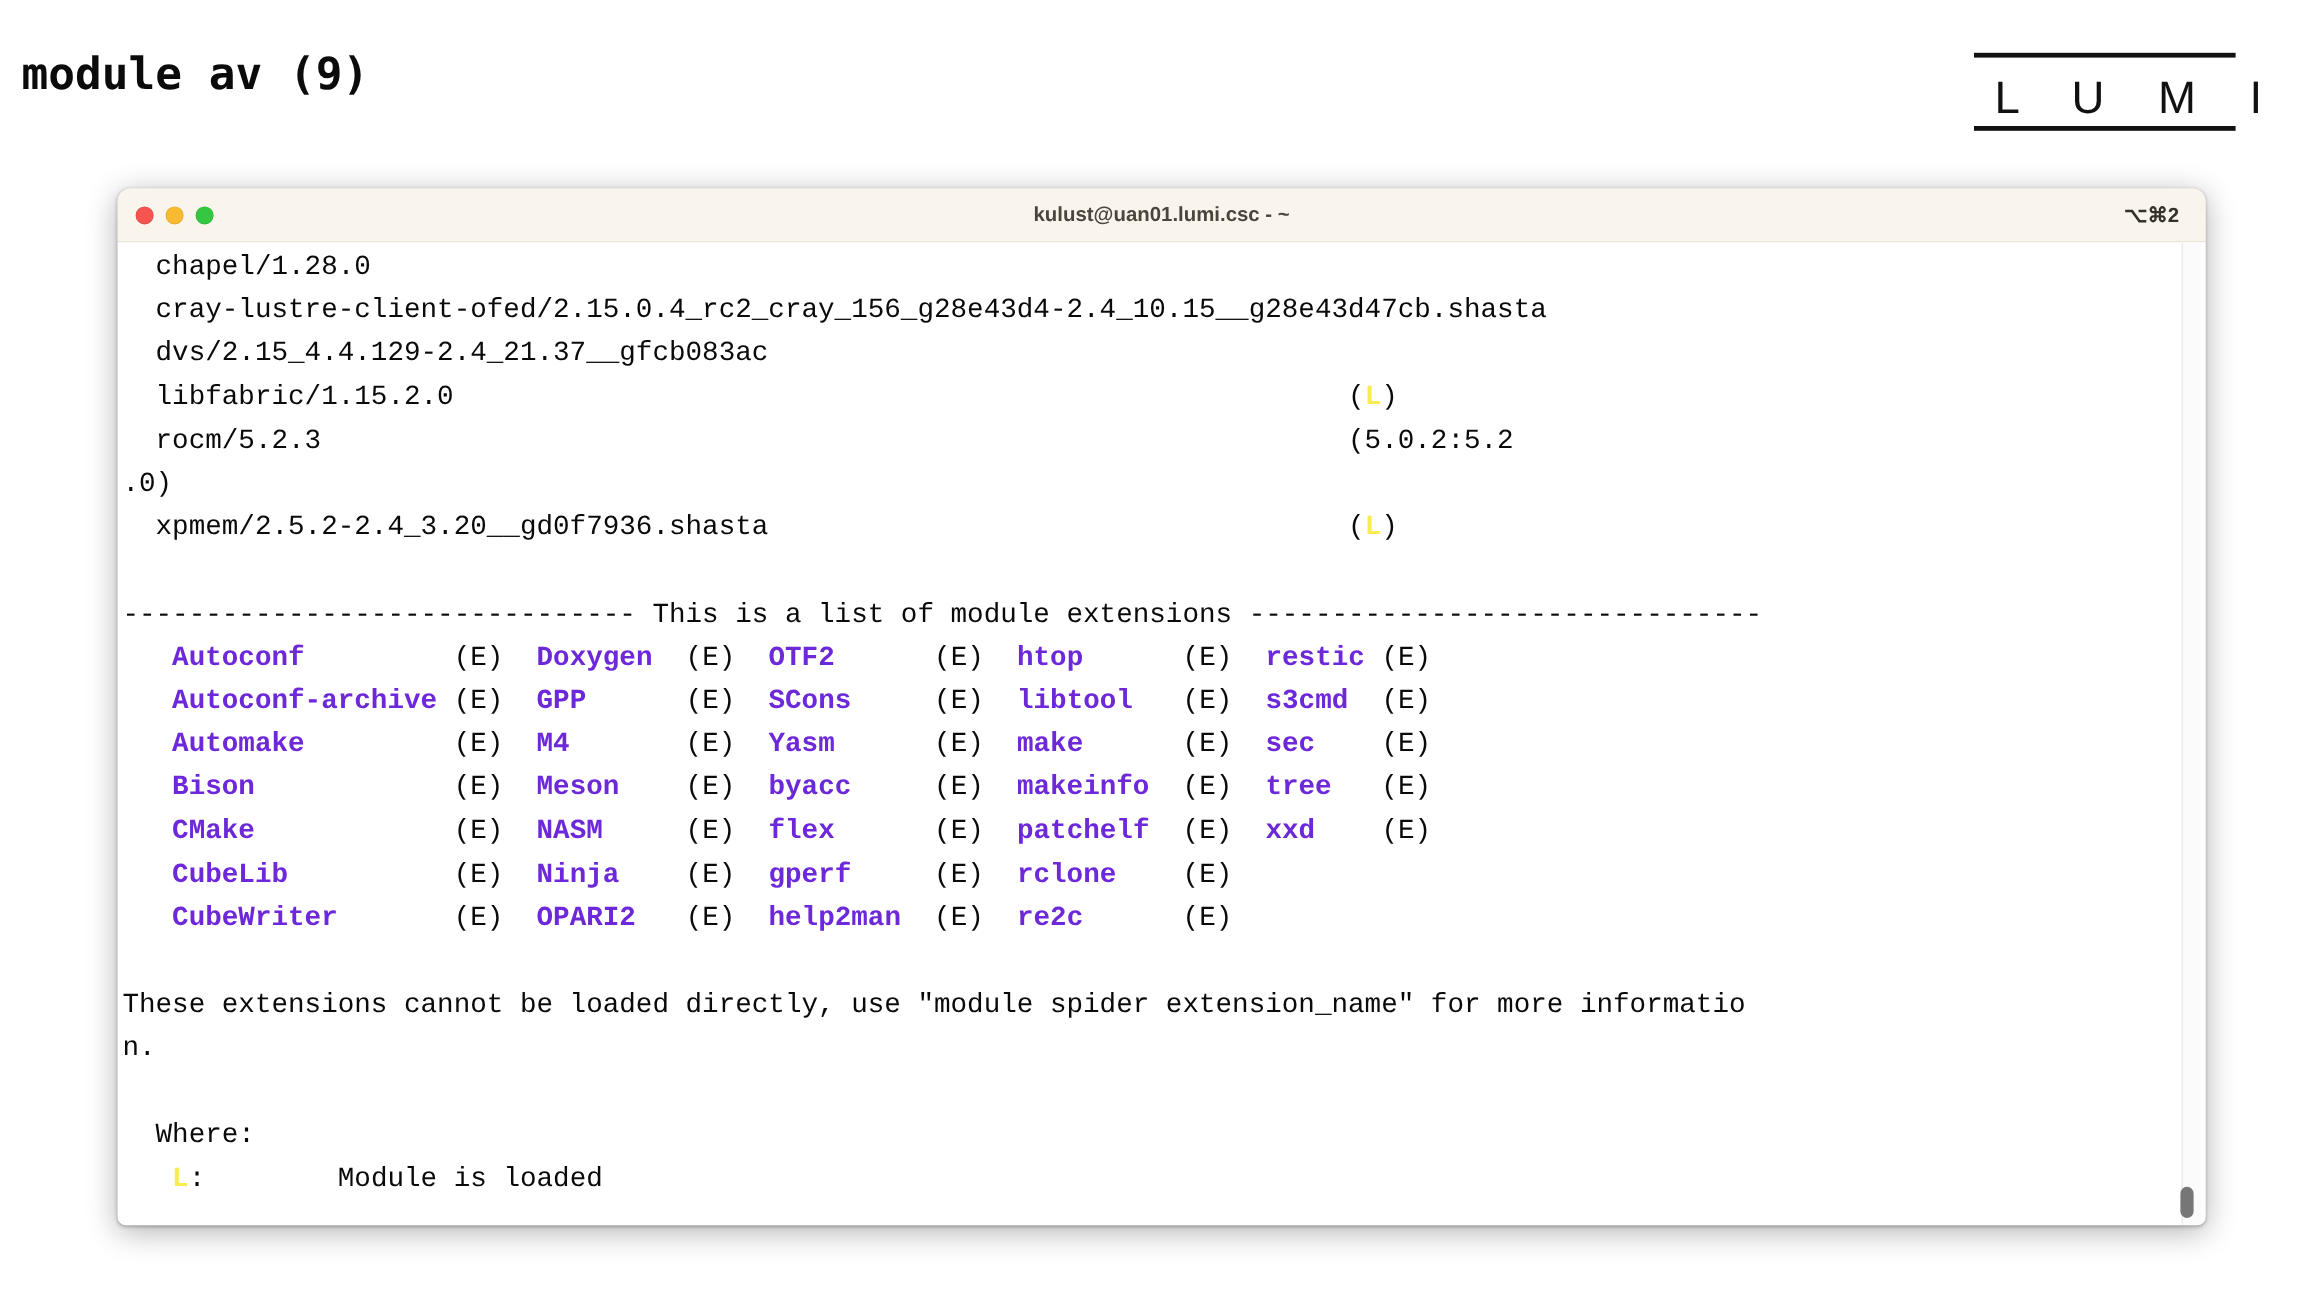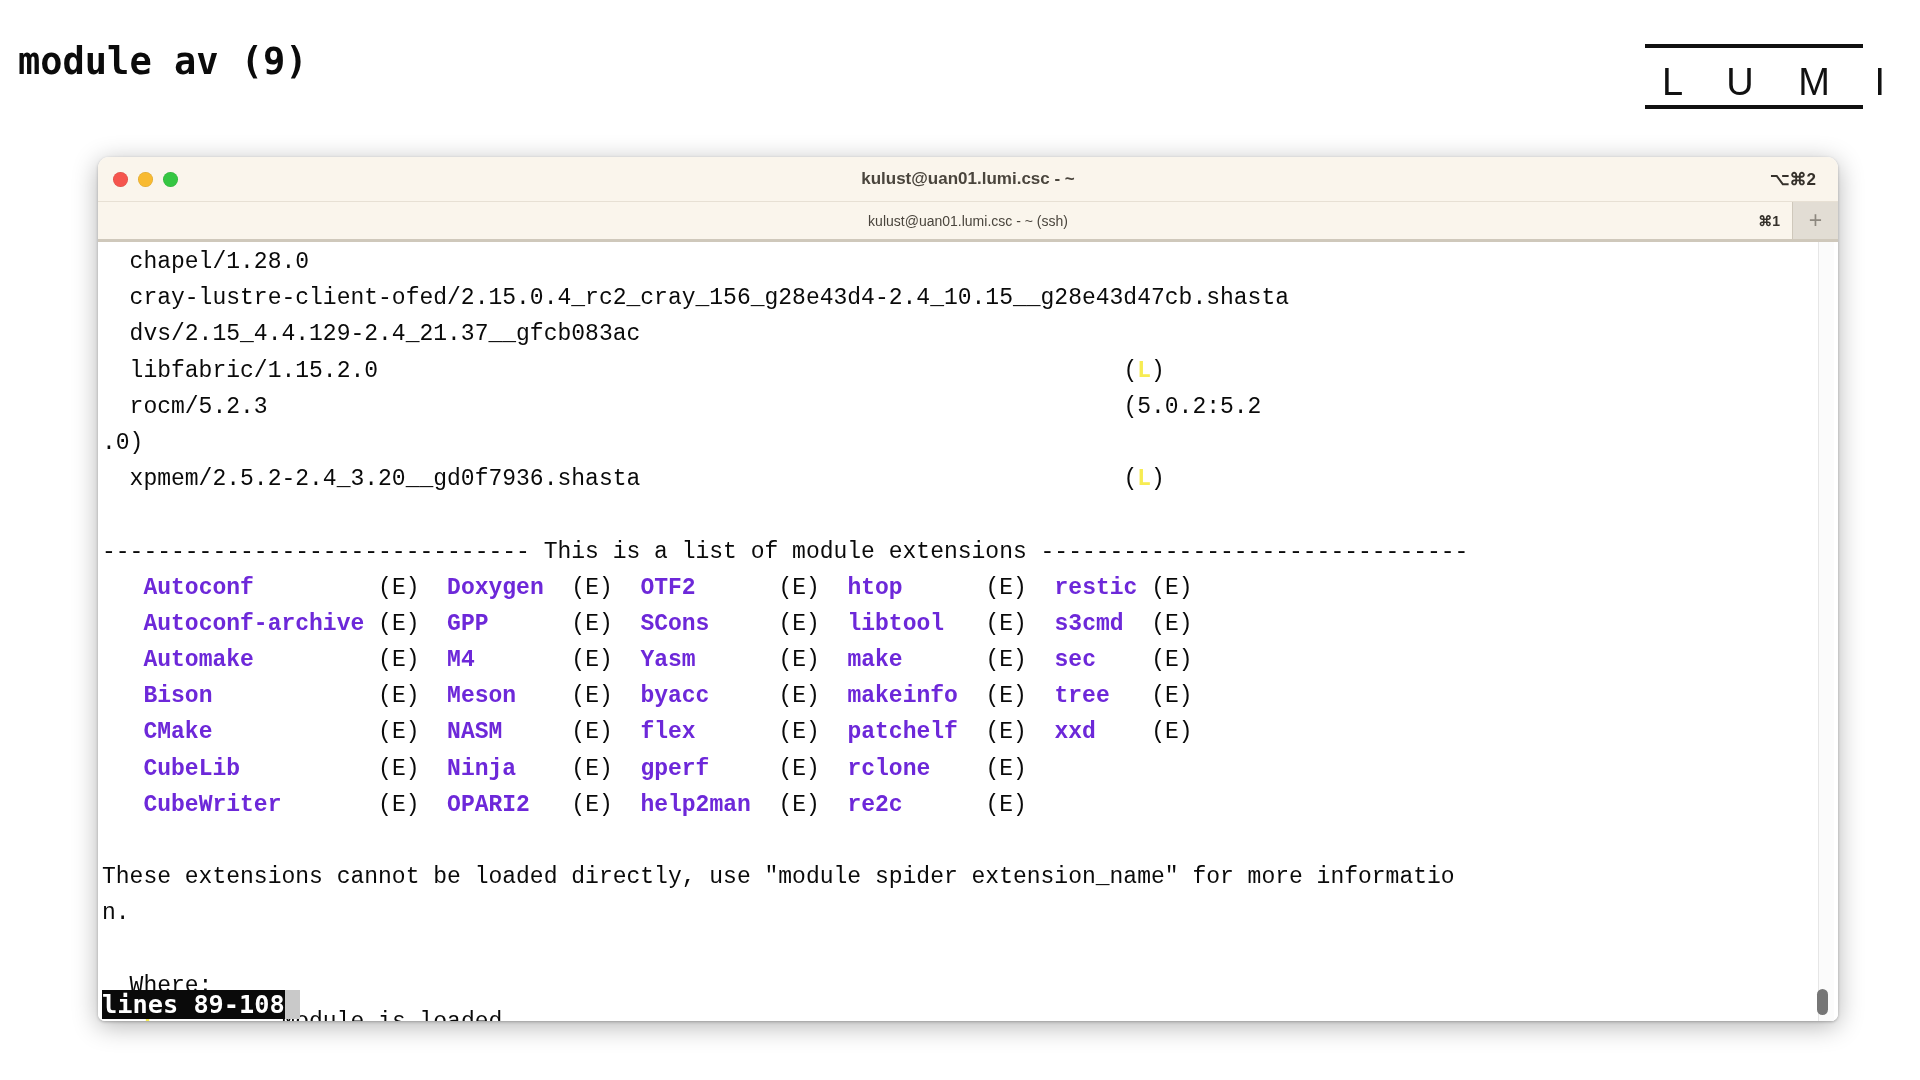--- a/index.html
+++ b/index.html
@@ -244,28 +244,22 @@
   <div id="titlebar">
     <div id="traffic-lights">
       <span class="light red"></span>
       <span class="light yellow"></span>
       <span class="light green"></span>
     </div>
     <div id="window-title">kulust@uan01.lumi.csc - ~</div>
     <div id="window-shortcut">⌥⌘2</div>
   </div>
 
-  <div id="tabbar">
-    <div id="tab-title">kulust@uan01.lumi.csc - ~ (ssh)</div>
-    <div id="tab-shortcut">⌘1</div>
-    <div id="new-tab-button">+</div>
-  </div>
 
   <div id="terminal-body">
     <div id="screen"><span class="line">  chapel/1.28.0</span><span class="line">  cray-lustre-client-ofed/2.15.0.4_rc2_cray_156_g28e43d4-2.4_10.15__g28e43d47cb.shasta</span><span class="line">  dvs/2.15_4.4.129-2.4_21.37__gfcb083ac</span><span class="line">  libfabric/1.15.2.0                                                      <span class="c-black">(</span><span class="c-yellow">L</span><span class="c-black">)</span></span><span class="line">  rocm/5.2.3                                                              <span class="c-black">(5.0.2:5.2</span></span><span class="line">.0)</span><span class="line">  xpmem/2.5.2-2.4_3.20__gd0f7936.shasta                                   <span class="c-black">(</span><span class="c-yellow">L</span><span class="c-black">)</span></span><span class="line"></span><span class="line">------------------------------- This is a list of module extensions -------------------------------</span><span class="line">   <span class="c-blue">Autoconf</span>         <span class="c-black">(E)</span>  <span class="c-blue">Doxygen</span>  <span class="c-black">(E)</span>  <span class="c-blue">OTF2</span>      <span class="c-black">(E)</span>  <span class="c-blue">htop</span>      <span class="c-black">(E)</span>  <span class="c-blue">restic</span> <span class="c-black">(E)</span></span><span class="line">   <span class="c-blue">Autoconf-archive</span> <span class="c-black">(E)</span>  <span class="c-blue">GPP</span>      <span class="c-black">(E)</span>  <span class="c-blue">SCons</span>     <span class="c-black">(E)</span>  <span class="c-blue">libtool</span>   <span class="c-black">(E)</span>  <span class="c-blue">s3cmd</span>  <span class="c-black">(E)</span></span><span class="line">   <span class="c-blue">Automake</span>         <span class="c-black">(E)</span>  <span class="c-blue">M4</span>       <span class="c-black">(E)</span>  <span class="c-blue">Yasm</span>      <span class="c-black">(E)</span>  <span class="c-blue">make</span>      <span class="c-black">(E)</span>  <span class="c-blue">sec</span>    <span class="c-black">(E)</span></span><span class="line">   <span class="c-blue">Bison</span>            <span class="c-black">(E)</span>  <span class="c-blue">Meson</span>    <span class="c-black">(E)</span>  <span class="c-blue">byacc</span>     <span class="c-black">(E)</span>  <span class="c-blue">makeinfo</span>  <span class="c-black">(E)</span>  <span class="c-blue">tree</span>   <span class="c-black">(E)</span></span><span class="line">   <span class="c-blue">CMake</span>            <span class="c-black">(E)</span>  <span class="c-blue">NASM</span>     <span class="c-black">(E)</span>  <span class="c-blue">flex</span>      <span class="c-black">(E)</span>  <span class="c-blue">patchelf</span>  <span class="c-black">(E)</span>  <span class="c-blue">xxd</span>    <span class="c-black">(E)</span></span><span class="line">   <span class="c-blue">CubeLib</span>          <span class="c-black">(E)</span>  <span class="c-blue">Ninja</span>    <span class="c-black">(E)</span>  <span class="c-blue">gperf</span>     <span class="c-black">(E)</span>  <span class="c-blue">rclone</span>    <span class="c-black">(E)</span>  </span><span class="line">   <span class="c-blue">CubeWriter</span>       <span class="c-black">(E)</span>  <span class="c-blue">OPARI2</span>   <span class="c-black">(E)</span>  <span class="c-blue">help2man</span>  <span class="c-black">(E)</span>  <span class="c-blue">re2c</span>      <span class="c-black">(E)</span>  </span><span class="line"></span><span class="line">These extensions cannot be loaded directly, use "module spider extension_name" for more informatio</span><span class="line">n.</span><span class="line"></span><span class="line">  Where:</span><span class="line">   <span class="c-yellow">L</span><span class="c-black">:</span>        Module is loaded</span></div>
 
-    <div id="statusbar"><span id="status-text">lines 89-108</span><span id="status-cursor"> </span></div>
 
     <div id="scrollbar-track">
       <div id="scrollbar-thumb"></div>
     </div>
   </div>
 </div>
 
 </body></html>

